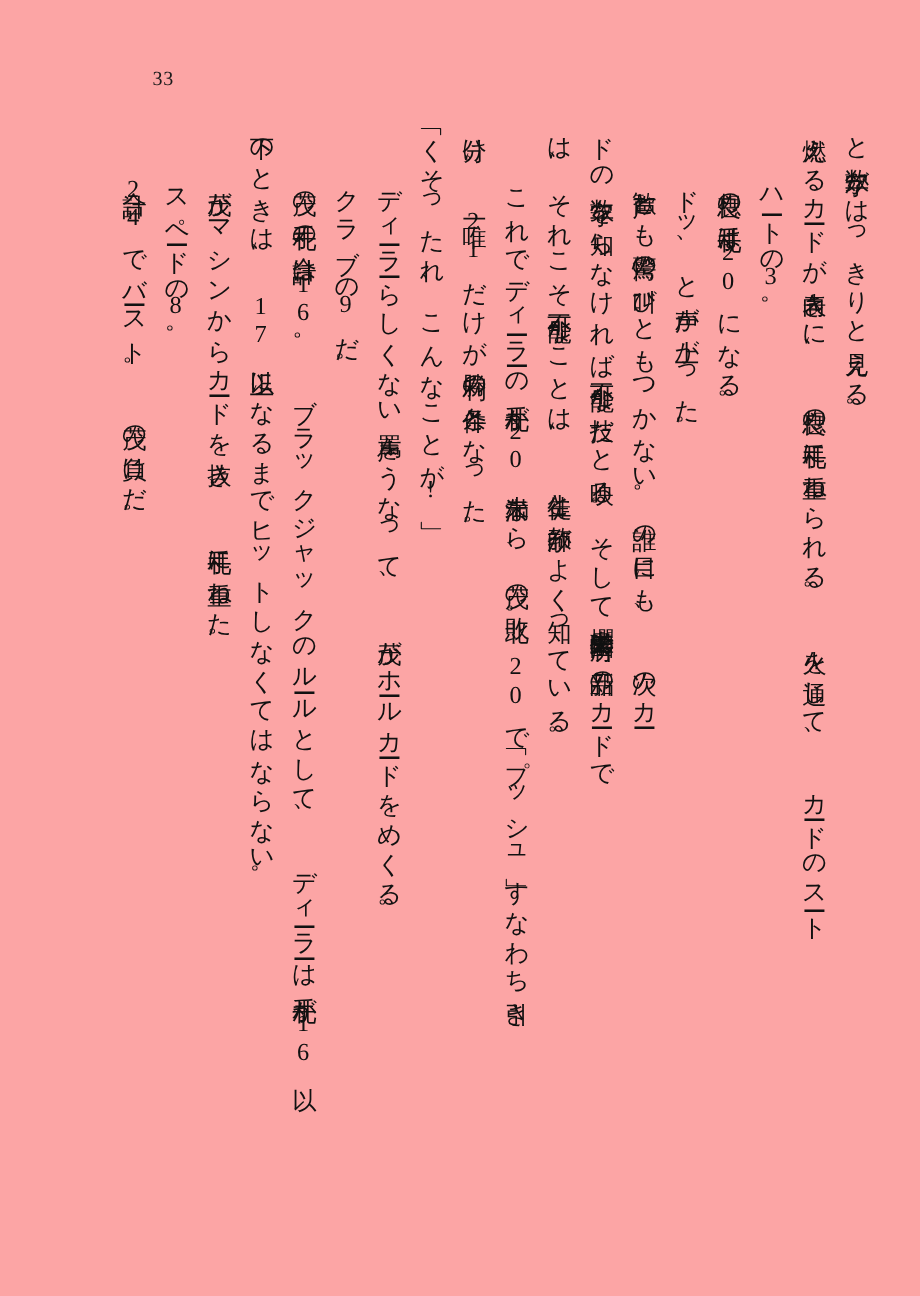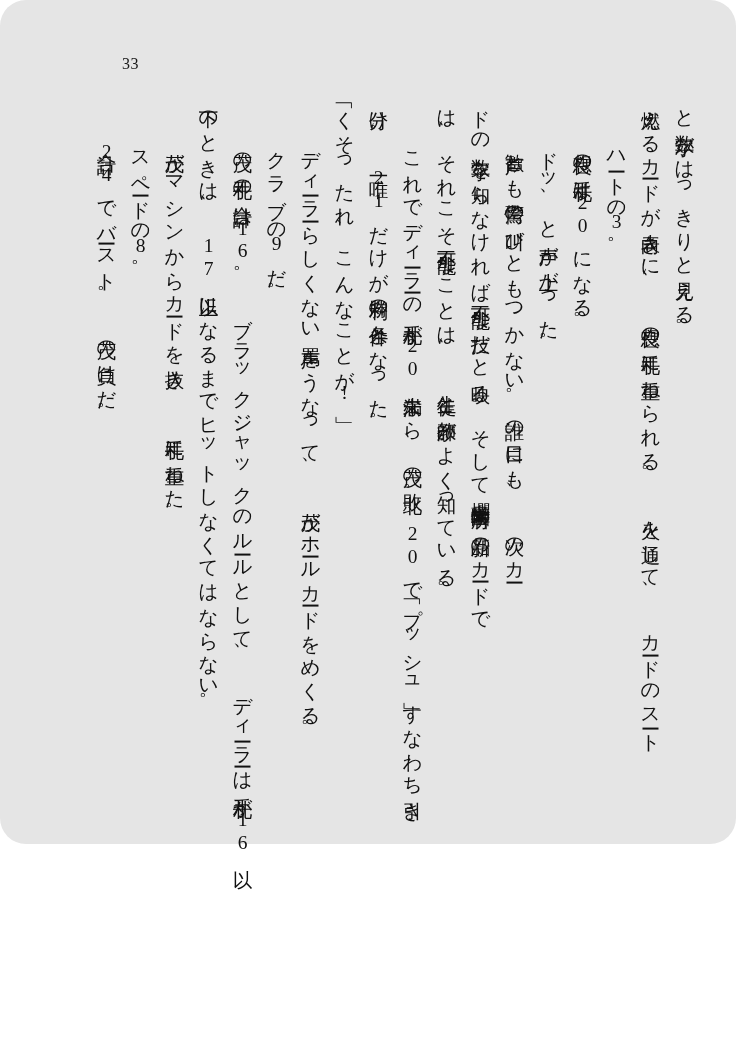--- a/index.html
+++ b/index.html
@@ -10,23 +10,22 @@
   body {
     width: 736px;
     height: 1037px;
     overflow: hidden;
     font-family: "Liberation Serif", "DejaVu Serif", serif;
     color: #000000;
   }
   .page {
     position: relative;
     width: 736px;
-    height: 844px;
-    background: #e5e5e5;
-    border-radius: 26px;
+    height: 1037px;
+    background: #fca5a5;
   }
   .page-number {
     position: absolute;
     left: 122px;
     top: 55px;
     font-size: 16px;
     letter-spacing: 0.5px;
     font-family: "Liberation Serif", "DejaVu Serif", serif;
     color: #1a1a1a;
   }

